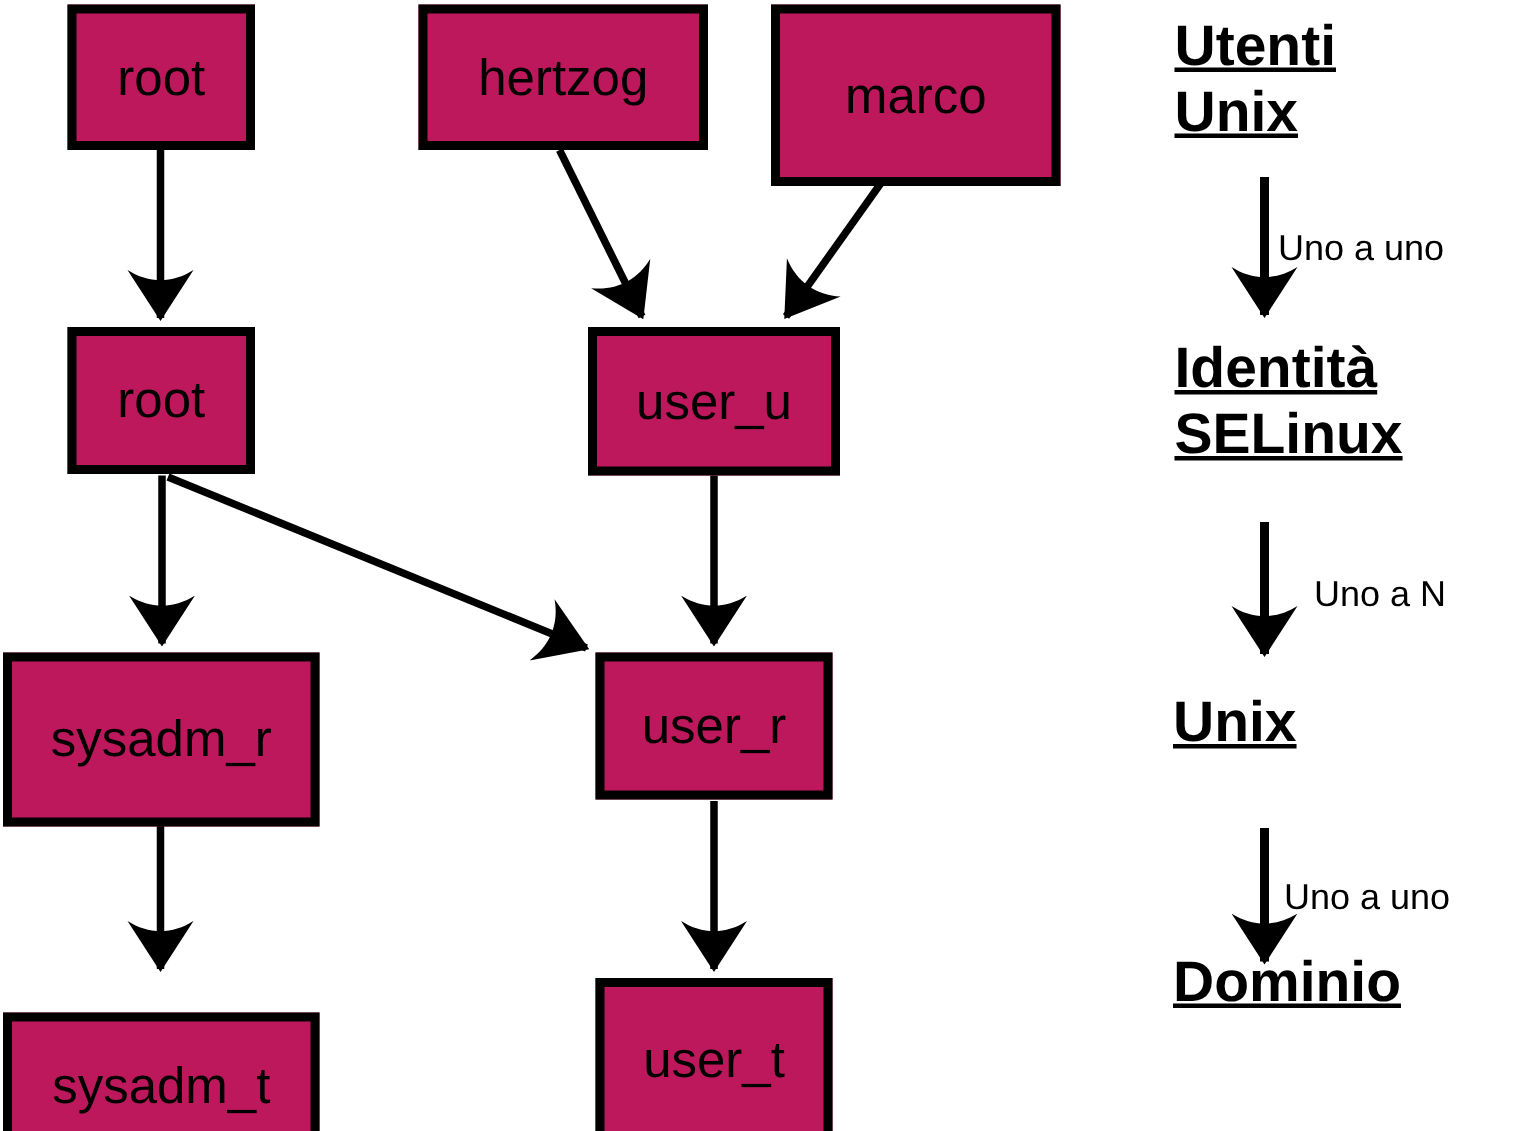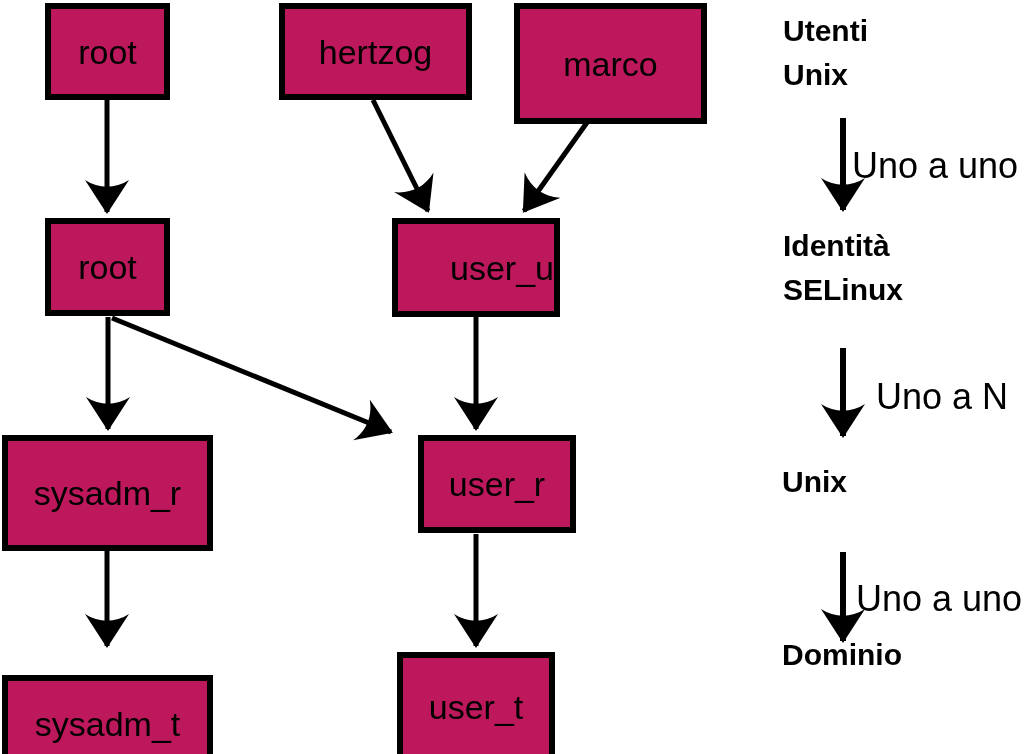--- a/index.html
+++ b/index.html
@@ -40,42 +40,43 @@
     align-items: center;
     justify-content: center;
     font-size: 34px;
     line-height: 1;
     white-space: nowrap;
   }
   .n-unix-root    { left: 45px;  top: 3px;   width: 125px; height: 97px; }
   .n-unix-hertzog { left: 279px; top: 3px;   width: 193px; height: 97px; }
   .n-unix-marco   { left: 514px; top: 3px;   width: 193px; height: 121px; }
   .n-sel-root     { left: 45px;  top: 218px; width: 125px; height: 98px; }
-  .n-sel-user-u   { left: 392px; top: 218px; width: 168px; height: 99px; justify-content: flex-end; }
+  .n-sel-user-u   { left: 392px; top: 218px; width: 168px; height: 99px; }
   .n-role-sysadm  { left: 2px;   top: 435px; width: 211px; height: 116px; }
-  .n-role-user    { left: 397px; top: 435px; width: 158px; height: 98px; margin-left: 21px; }
+  .n-role-user    { left: 397px; top: 435px; width: 158px; height: 98px; }
   .n-dom-sysadm   { left: 2px;   top: 652px; width: 211px; height: 98px; margin-top: 23px; }
   .n-dom-user     { left: 397px; top: 652px; width: 158px; height: 110px; }
 
   .legend-level {
     position: absolute;
     font-weight: bold;
-    font-size: 30px;
+    font-size: 38px;
     line-height: 44px;
     white-space: nowrap;
+    text-decoration: underline;
   }
   .legend-level span { display: block; }
   .lvl-0 { left: 783px; top: 9px; }
   .lvl-1 { left: 783px; top: 224px; }
   .lvl-2 { left: 782px; top: 460px; }
   .lvl-3 { left: 782px; top: 633px; }
 
   .legend-rel {
     position: absolute;
-    font-size: 36px;
+    font-size: 24px;
     line-height: 38px;
     white-space: nowrap;
   }
   .rel-0 { left: 852px; top: 147px; }
   .rel-1 { left: 876px; top: 378px; }
   .rel-2 { left: 856px; top: 580px; }
 </style>
 </head>
 <body>
 

